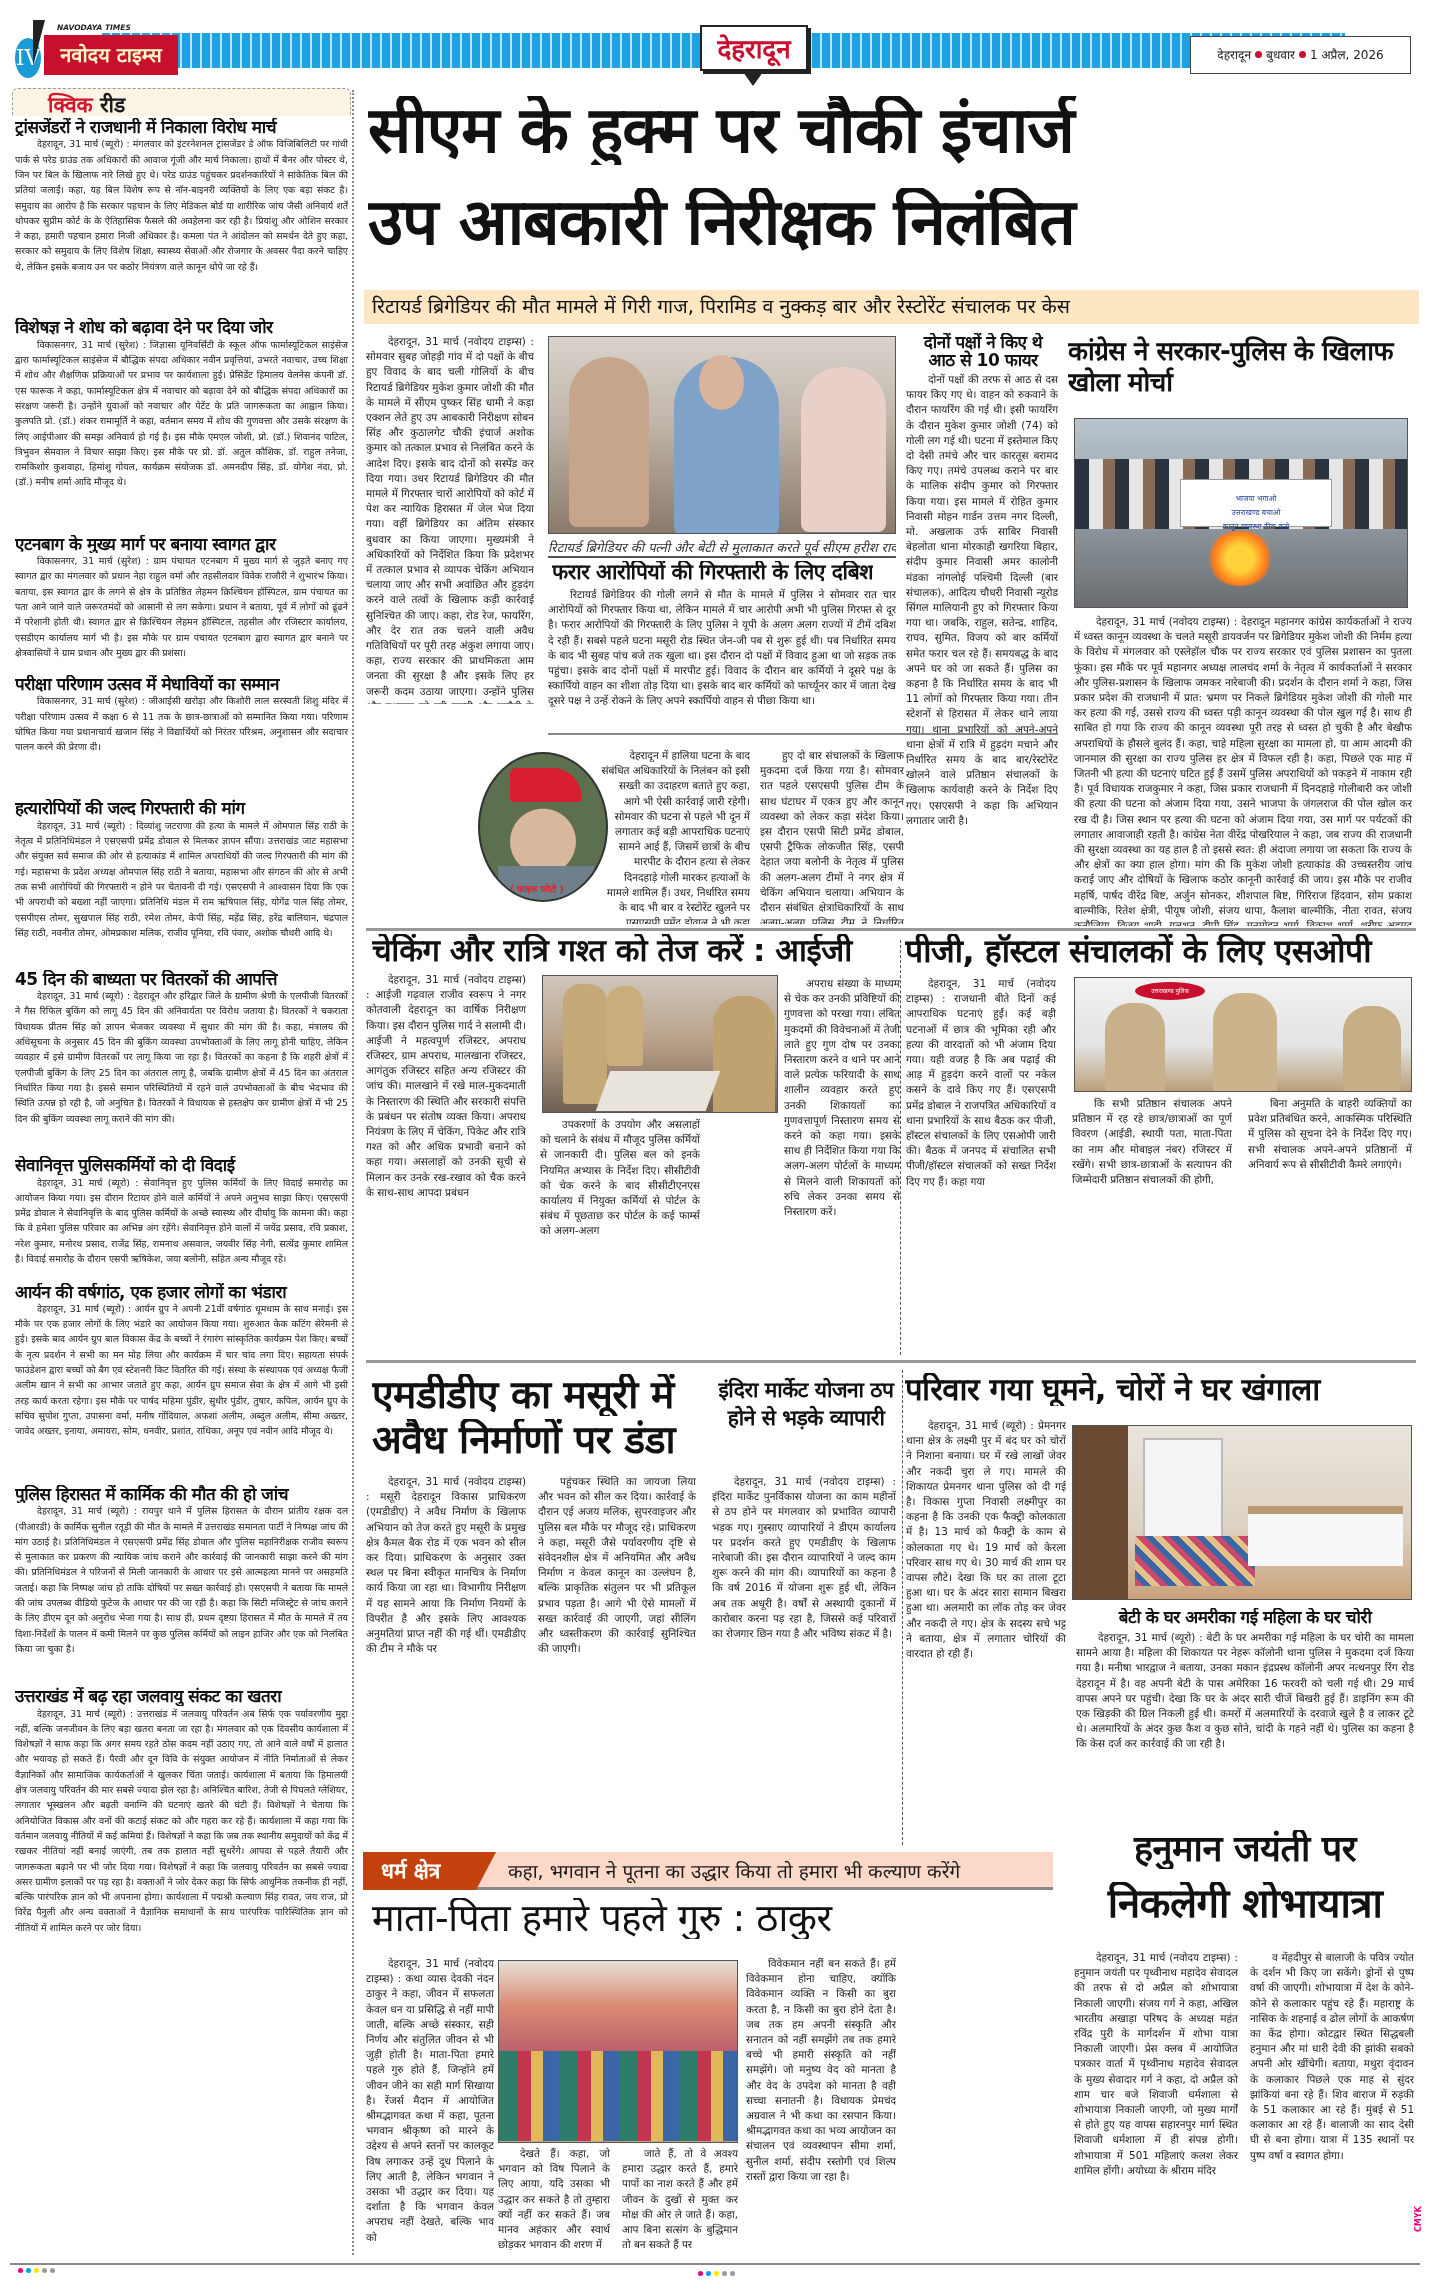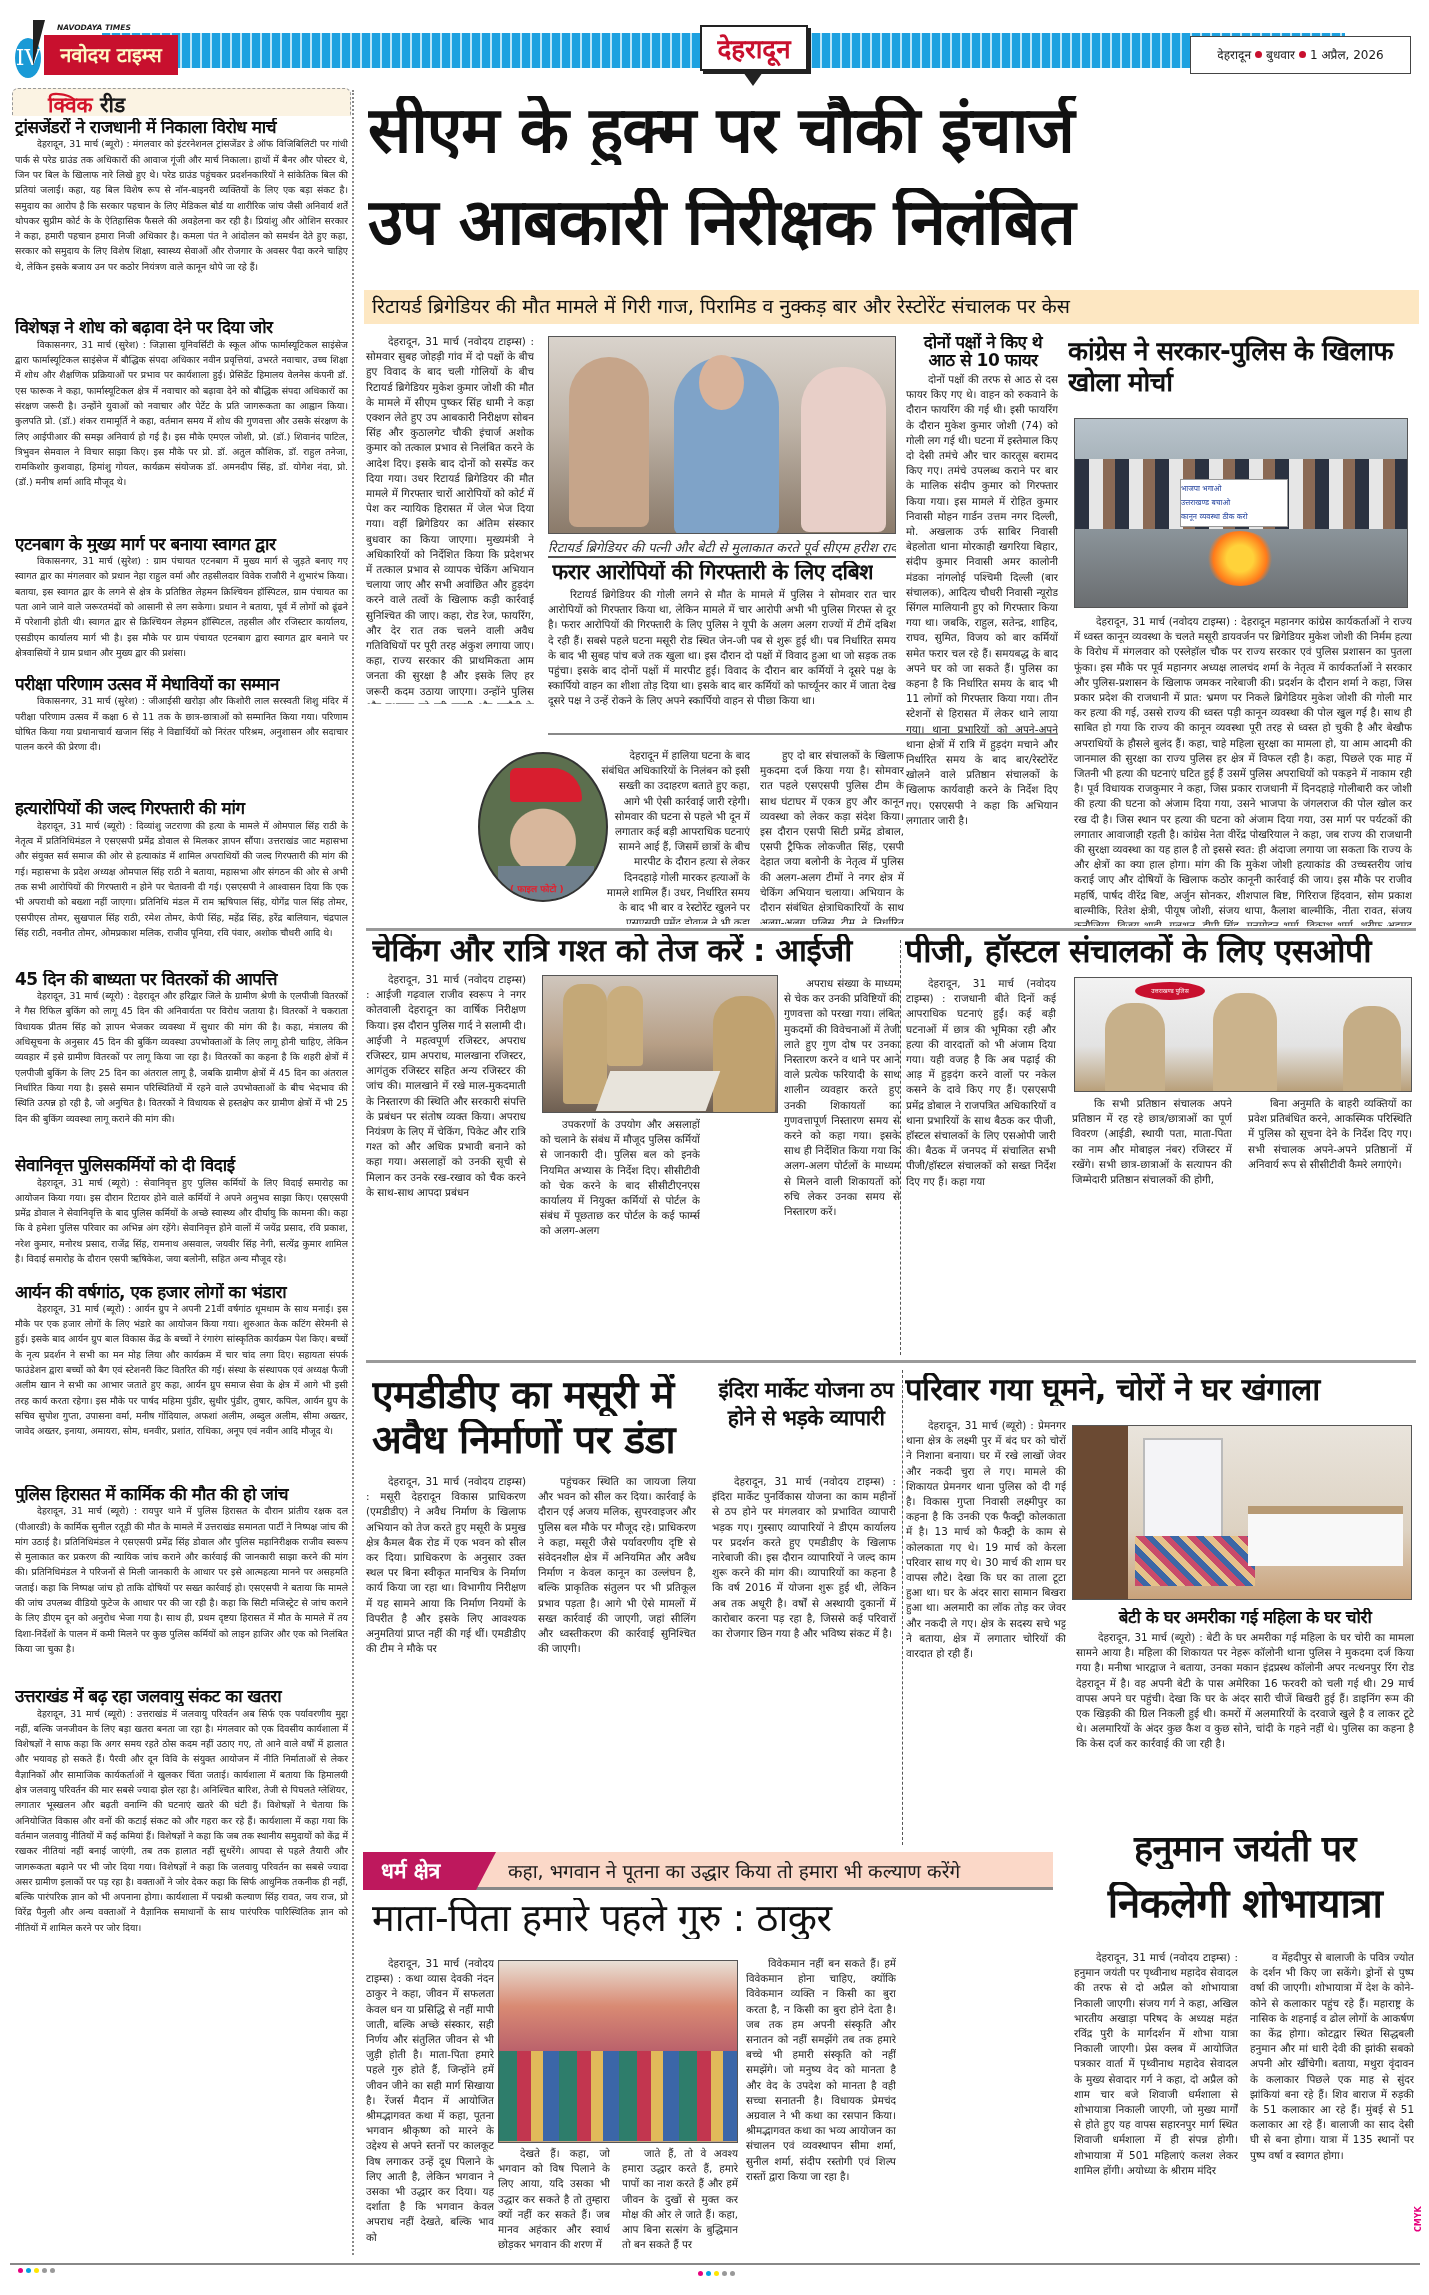--- a/index.html
+++ b/index.html
@@ -21,21 +21,21 @@
 .date-box{left:1190px;top:16px;width:221px;height:38px;background:#fff;border:1px solid #444;font-size:12px;line-height:36px;text-align:center;white-space:nowrap}
 .dot{display:inline-block;width:7px;height:7px;border-radius:50%;background:#c8102e;margin:0 4px 1px}
 
 .qr-box{left:12px;top:88px;width:339px;height:28px;border:1px dashed #999;border-bottom:none;background:#fbf3e3;border-radius:6px 6px 0 0}
 .qr-title{left:48px;top:90px;font-size:21px;font-weight:bold;white-space:nowrap}
 .qr-red{color:#d3142b}
 .lh{font-size:17px}
 .deck{left:364px;top:290px;width:1055px;height:34px;background:#fde7c2;font-size:19.5px;line-height:34px;padding-left:8px;white-space:nowrap;overflow:hidden;color:#111}
 .caption{font-size:13px;font-style:italic;color:#333;white-space:nowrap;overflow:hidden}
 .dharm{left:363px;top:1852px;width:1050px;height:38px;background:#fbd8c8;border-bottom:3px solid #888}
-.dharm-tag{left:363px;top:1852px;width:133px;height:38px;background:#be185d;color:#fff;font-weight:bold;font-size:21px;line-height:38px;padding-left:18px;clip-path:polygon(0 0,100% 0,85% 100%,0 100%)}
+.dharm-tag{left:363px;top:1852px;width:133px;height:38px;background:#c2410c;color:#fff;font-weight:bold;font-size:21px;line-height:38px;padding-left:18px;clip-path:polygon(0 0,100% 0,85% 100%,0 100%)}
 .dharm-text{left:508px;top:1852px;font-size:19px;line-height:38px;white-space:nowrap}
 .cmyk{display:flex;gap:3px}
 .cmyk span{width:5px;height:5px;border-radius:50%}
 </style>
 </head>
 <body>
 
 <div id="masthead" class="abs">
   <div class="abs pg-no">IV</div>
   <div class="abs logo-sub">NAVODAYA TIMES</div>
@@ -155,21 +155,21 @@
   </div>
 
 <h2 class="abs hd" style="left:908px;top:333px;width:150px;font-size:17px;white-space:normal;text-align:center">दोनों पक्षों ने किए थे आठ से 10 फायर</h2>
 <div class="abs txt" style="left:906px;top:372px;width:152px;height:552px">
     <p>दोनों पक्षों की तरफ से आठ से दस फायर किए गए थे। वाहन को रुकवाने के दौरान फायरिंग की गई थी। इसी फायरिंग के दौरान मुकेश कुमार जोशी (74) को गोली लग गई थी। घटना में इस्तेमाल किए दो देसी तमंचे और चार कारतूस बरामद किए गए। तमंचे उपलब्ध कराने पर बार के मालिक संदीप कुमार को गिरफ्तार किया गया। इस मामले में रोहित कुमार निवासी मोहन गार्डन उत्तम नगर दिल्ली, मो. अखलाक उर्फ साबिर निवासी बेहलोता थाना मोरकाही खगरिया बिहार, संदीप कुमार निवासी अमर कालोनी मंडका नांगलोई पश्चिमी दिल्ली (बार संचालक), आदित्य चौधरी निवासी न्यूरोड सिंगल मालियानी हुए को गिरफ्तार किया गया था। जबकि, राहुल, सतेन्द्र, शाहिद, राघव, सुमित, विजय को बार कर्मियों समेत फरार चल रहे हैं। समयबद्ध के बाद अपने घर को जा सकते हैं। पुलिस का कहना है कि निर्धारित समय के बाद भी 11 लोगों को गिरफ्तार किया गया। तीन स्टेशनों से हिरासत में लेकर थाने लाया गया। थाना प्रभारियों को अपने-अपने थाना क्षेत्रों में रात्रि में हुड़दंग मचाने और निर्धारित समय के बाद बार/रेस्टोरेंट खोलने वाले प्रतिष्ठान संचालकों के खिलाफ कार्यवाही करने के निर्देश दिए गए। एसएसपी ने कहा कि अभियान लगातार जारी है।</p>
   </div>
 
 <h2 class="abs hd" style="left:1068px;top:336px;width:354px;font-size:26px;white-space:normal;text-align:left;line-height:1.2">कांग्रेस ने सरकार-पुलिस के खिलाफ खोला मोर्चा</h2>
 <div class="abs photo" style="left:1074px;top:418px;width:334px;height:190px;background:linear-gradient(180deg,#b9c4cc 0%,#9aa6ad 40%,#6a6d70 100%)">
   <div class="abs" style="left:0;top:40px;width:334px;height:70px;background:repeating-linear-gradient(90deg,#2b3240 0 14px,#e6e6e6 14px 28px,#8a6a55 28px 40px)"></div>
-  <div class="abs" style="left:105px;top:60px;width:108px;height:48px;background:#fff;border:1px solid #999;font-size:7.5px;color:#1f3f9b;line-height:14px;padding-top:2px">
+  <div class="abs" style="left:105px;top:60px;width:152px;height:48px;background:#fff;border:1px solid #999;font-size:7.5px;color:#1f3f9b;text-align:center;line-height:14px;padding-top:12px">
     <div>भाजपा भगाओ</div>
     <div>उत्तराखण्ड बचाओ</div>
     <div>कानून व्यवस्था ठीक करो</div>
   </div>
   <div class="abs" style="left:130px;top:112px;width:70px;height:55px;border-radius:50%;background:radial-gradient(circle,#ffd23a 0 30%,#ff7a1a 60%,rgba(255,100,0,0) 72%)"></div>
 </div>
 <div class="abs txt" style="left:1074px;top:614px;width:338px;height:312px">
     <p>देहरादून, 31 मार्च (नवोदय टाइम्स) : देहरादून महानगर कांग्रेस कार्यकर्ताओं ने राज्य में ध्वस्त कानून व्यवस्था के चलते मसूरी डायवर्जन पर ब्रिगेडियर मुकेश जोशी की निर्मम हत्या के विरोध में मंगलवार को एस्लेहॉल चौक पर राज्य सरकार एवं पुलिस प्रशासन का पुतला फूंका। इस मौके पर पूर्व महानगर अध्यक्ष लालचंद शर्मा के नेतृत्व में कार्यकर्ताओं ने सरकार और पुलिस-प्रशासन के खिलाफ जमकर नारेबाजी की। प्रदर्शन के दौरान शर्मा ने कहा, जिस प्रकार प्रदेश की राजधानी में प्रात: भ्रमण पर निकले ब्रिगेडियर मुकेश जोशी की गोली मार कर हत्या की गई, उससे राज्य की ध्वस्त पड़ी कानून व्यवस्था की पोल खुल गई है। साथ ही साबित हो गया कि राज्य की कानून व्यवस्था पूरी तरह से ध्वस्त हो चुकी है और बेखौफ अपराधियों के हौसले बुलंद हैं। कहा, चाहे महिला सुरक्षा का मामला हो, या आम आदमी की जानमाल की सुरक्षा का राज्य पुलिस हर क्षेत्र में विफल रही है। कहा, पिछले एक माह में जितनी भी हत्या की घटनाएं घटित हुई हैं उसमें पुलिस अपराधियों को पकड़ने में नाकाम रही है। पूर्व विधायक राजकुमार ने कहा, जिस प्रकार राजधानी में दिनदहाड़े गोलीबारी कर जोशी की हत्या की घटना को अंजाम दिया गया, उसने भाजपा के जंगलराज की पोल खोल कर रख दी है। जिस स्थान पर हत्या की घटना को अंजाम दिया गया, उस मार्ग पर पर्यटकों की लगातार आवाजाही रहती है। कांग्रेस नेता वीरेंद्र पोखरियाल ने कहा, जब राज्य की राजधानी की सुरक्षा व्यवस्था का यह हाल है तो इससे स्वत: ही अंदाजा लगाया जा सकता कि राज्य के और क्षेत्रों का क्या हाल होगा। मांग की कि मुकेश जोशी हत्याकांड की उच्चस्तरीय जांच कराई जाए और दोषियों के खिलाफ कठोर कानूनी कार्रवाई की जाय। इस मौके पर राजीव महर्षि, पार्षद वीरेंद्र बिष्ट, अर्जुन सोनकर, शीशपाल बिष्ट, गिरिराज हिंदवान, सोम प्रकाश बाल्मीकि, रितेश क्षेत्री, पीयूष जोशी, संजय थापा, कैलाश बाल्मीकि, नीता रावत, संजय कनौजिया, विजय शाही, गुलशन, डीपी सिंह, मनमोहन शर्मा, विकाश शर्मा, शरीफ अहमद बेग, विकास नेगी, हिमांशु बिष्ट, पुनीत कुमार, संजय ठाकुर आदि शामिल रहे।</p>
   </div>
 

